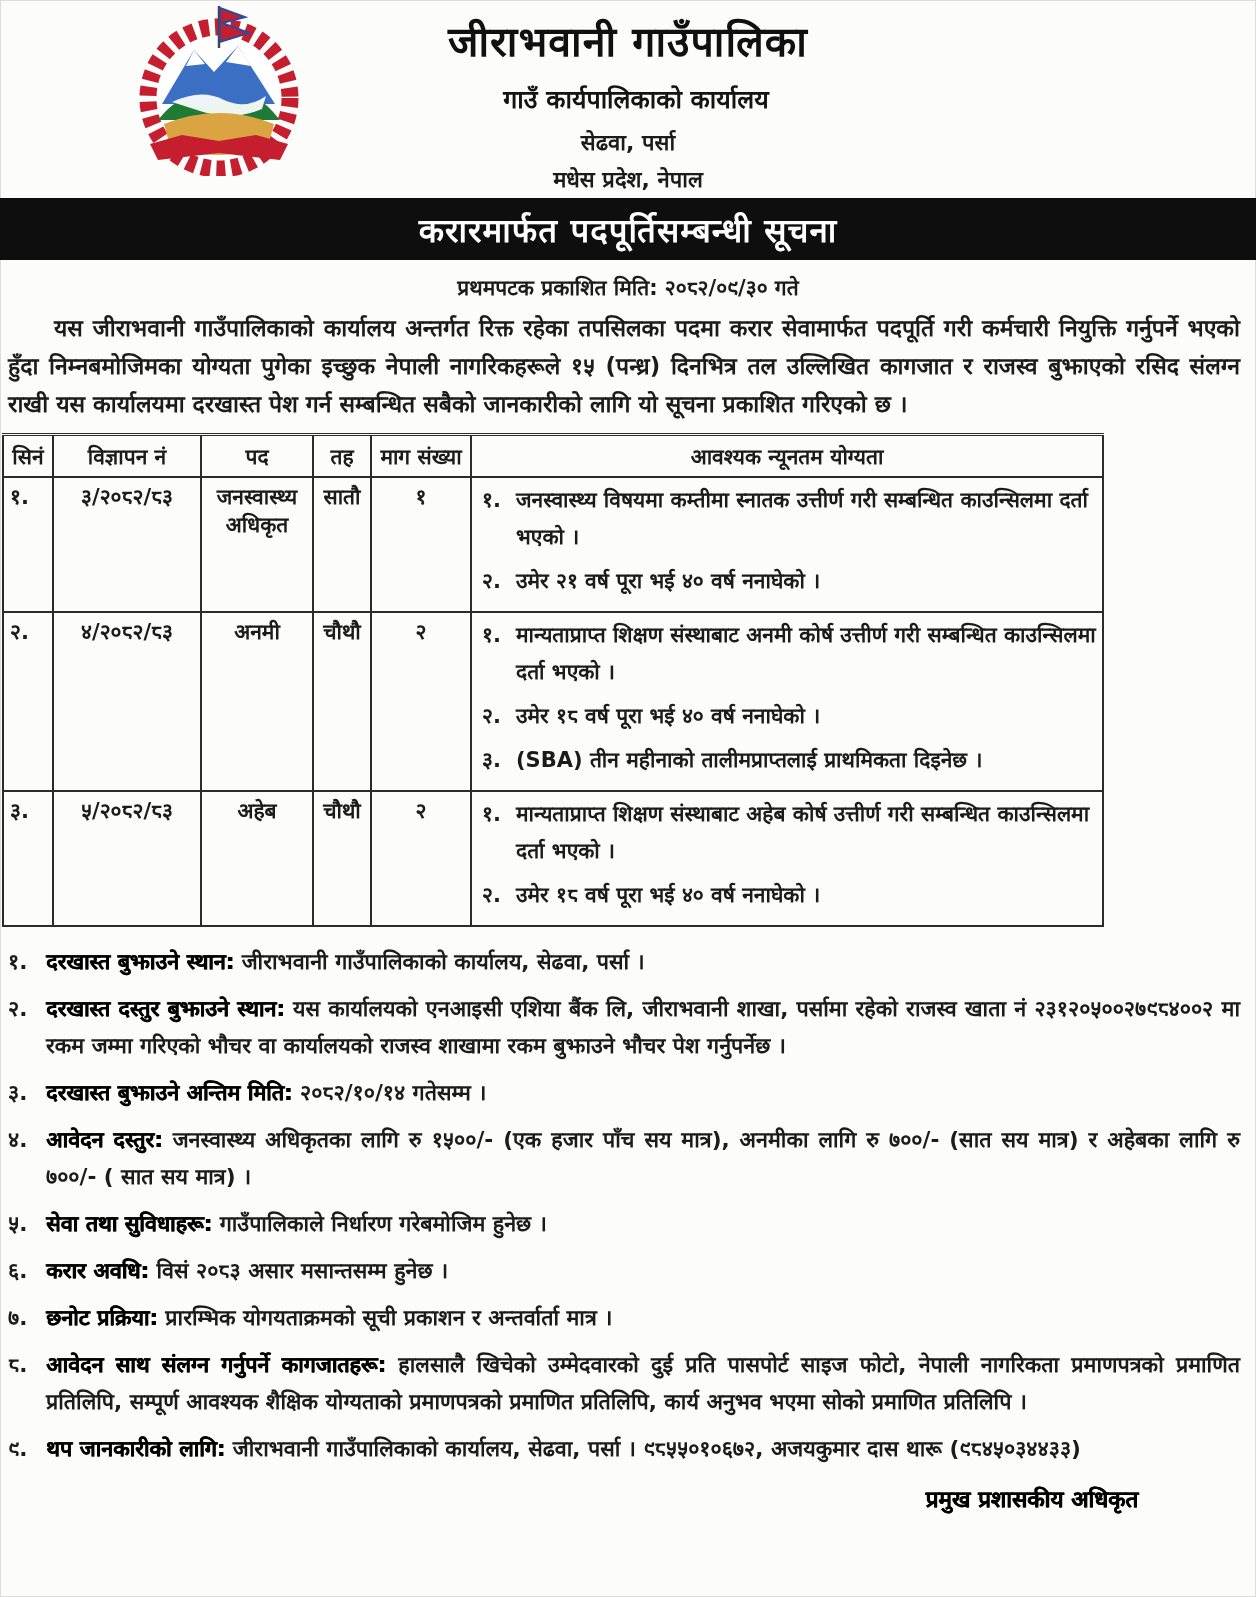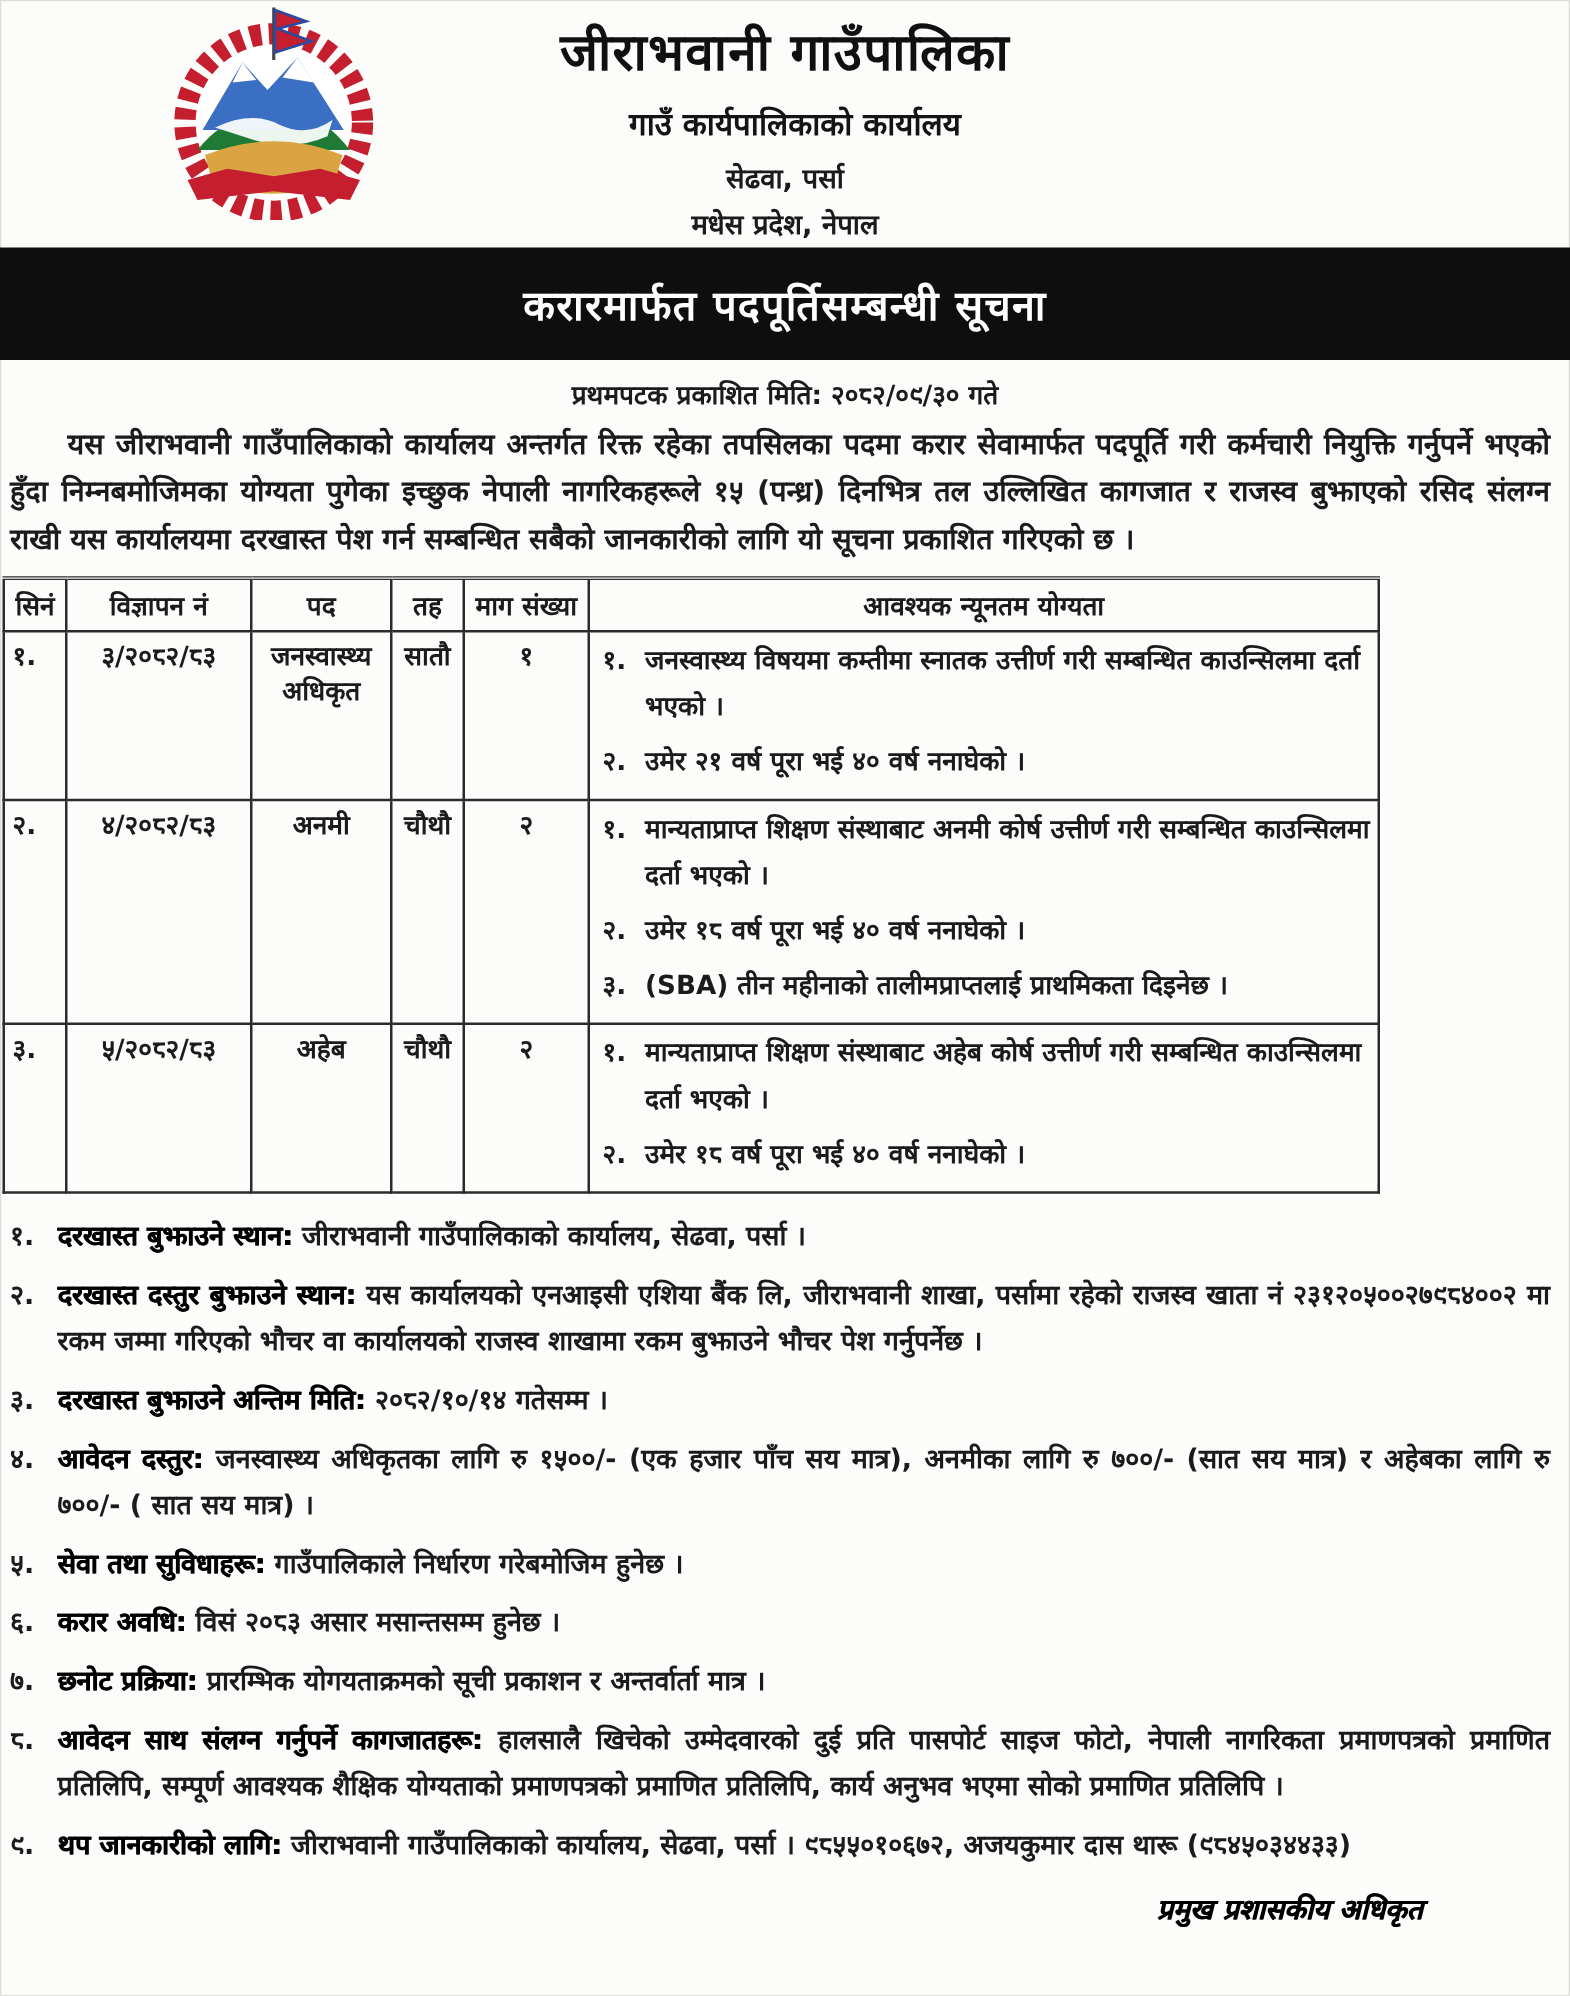--- a/index.html
+++ b/index.html
@@ -12,21 +12,21 @@
   
   .hdr{position:relative;padding-top:12px;height:186px;}
   .logo{position:absolute;left:112px;top:4px;}
   .hdr-text{text-align:center;}
   .muni-title{font-size:41px;letter-spacing:1px;color:#101010;}
   .office{font-size:25px;margin-top:13px;color:#141414;padding-left:16px;}
   .addr1{font-size:22px;margin-top:11px;}
   .addr2{font-size:22px;margin-top:7px;}
   
   .banner{
-    height:90px;background:#0e0e0e;color:#ffffff;
+    height:62px;background:#0e0e0e;color:#ffffff;
     display:flex;align-items:center;justify-content:center;
     font-size:33px;letter-spacing:1px;
   }
   
   .pubdate{text-align:center;font-size:21px;margin-top:13px;}
   .intro{
     margin:8px 16px 10px 8px;font-size:23px;line-height:38px;
     text-align:justify;text-indent:46px;
   }
   
@@ -49,21 +49,21 @@
   .qtext{flex:1;text-align:left;}
   
   .notes{margin:16px 16px 0 8px;}
   .note{display:flex;font-size:21.5px;line-height:37px;margin-bottom:10px;}
   .note-num{width:38px;flex:0 0 38px;}
   .note-body{flex:1;text-align:justify;}
   .nlabel{color:#000;text-shadow:0.6px 0 #000;}
   
   .foot{
     text-align:right;padding-right:118px;margin-top:16px;
-    font-size:22.5px;color:#000;text-shadow:0.6px 0 #000;font-style:italic;
+    font-size:22.5px;color:#000;text-shadow:0.6px 0 #000;
   }
 </style>
 </head>
 <body>
 
 <div class="sheet">
 
   <div class="hdr">
     <svg class="logo" width="215" height="172" viewBox="0 0 215 172" aria-hidden="true">
       <circle cx="107" cy="94" r="71" fill="none" stroke="#c41e2f" stroke-width="17" stroke-dasharray="9 6"></circle>

